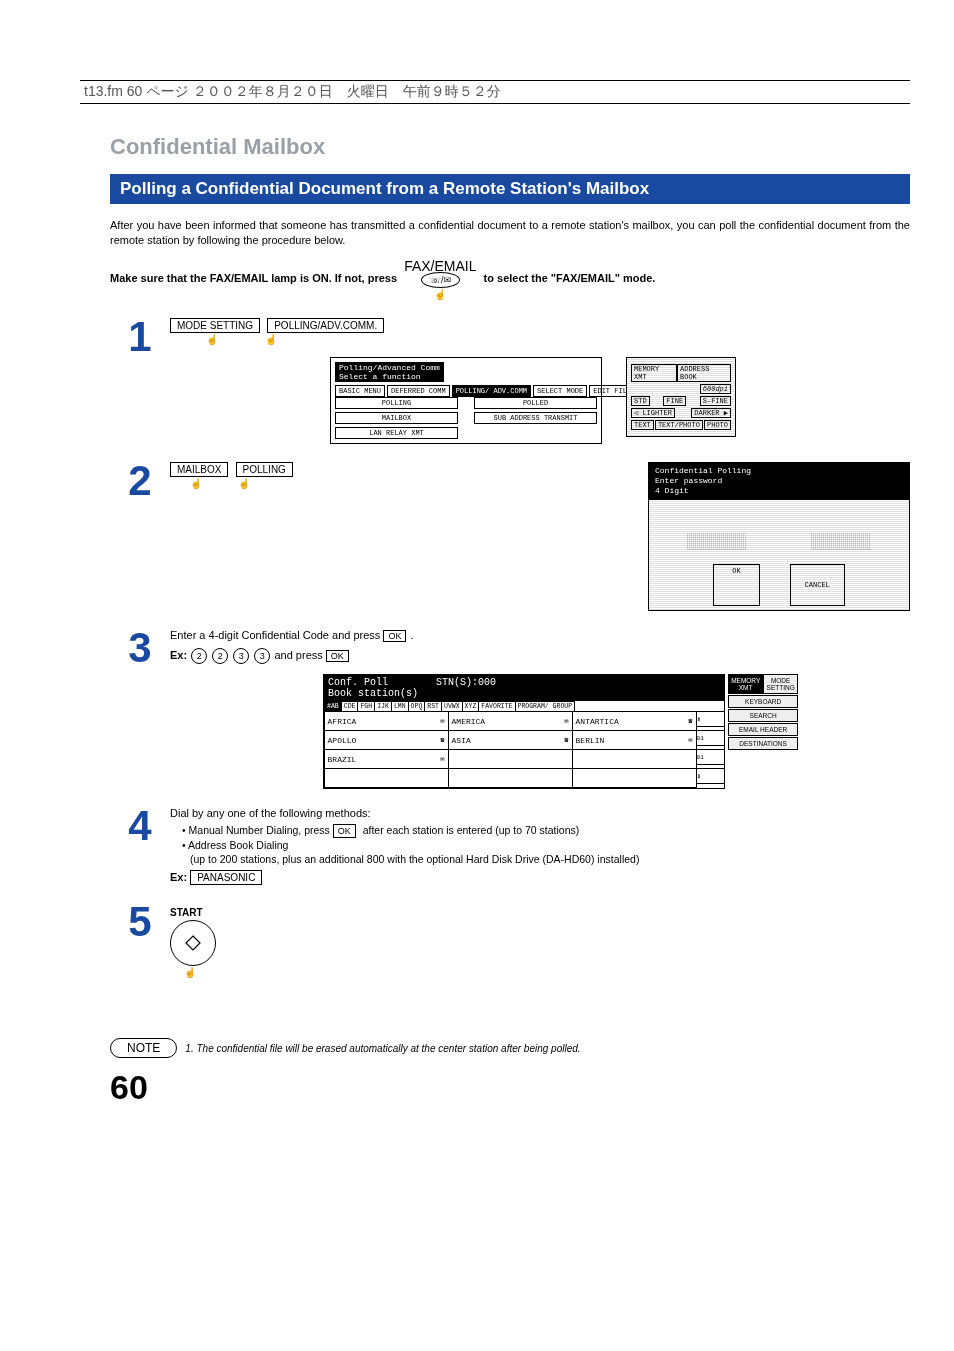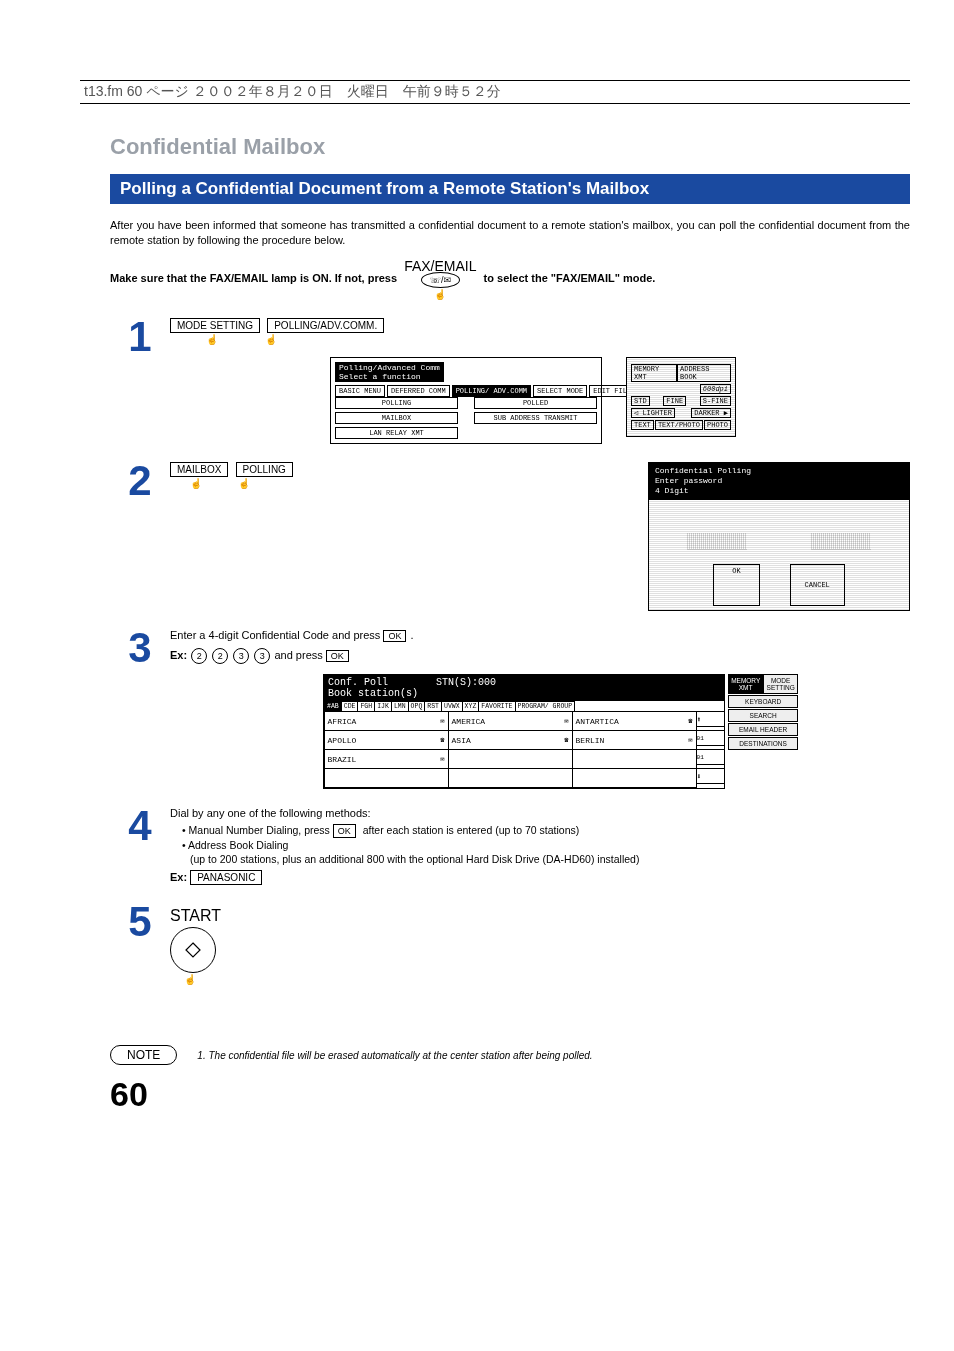--- a/index.html
+++ b/index.html
@@ -173,35 +173,35 @@
   .addr-tabs .t { border:1px solid #000; padding:1px 2px; font-size:6.5px; margin-right:-1px; }
   .addr-tabs .t.active { background:#000; color:#fff; }
   .addr-grid { display:grid; grid-template-columns: 1fr 1fr 1fr 28px; }
   .addr-cell { border:1px solid #000; padding:2px 3px; margin:-0.5px; height:14px; display:flex; justify-content:space-between; align-items:center; }
   .addr-side-outer {
      display:inline-block; vertical-align:top; width:70px; font-size:6.5px;
   }
   .addr-side-outer .ob { border:1px solid #000; padding:2px; margin-bottom:1px; text-align:center; background:#eee; }
   .note-box {
     margin-top: 60px;
-    display:flex; align-items:center; gap:20px;
+    display:flex; align-items:center; gap:8px;
   }
   .note-pill {
     border:1px solid #000; border-radius:12px; padding:2px 16px; font-size:12px;
   }
   .note-text { font-style:italic; font-size:10px; }
   .page-num {
     font-size: 34px; font-weight:bold; margin-top:10px;
   }
   .bullet-list { margin:4px 0 4px 12px; padding:0; }
   .bullet-list li { list-style:none; font-size:10.5px; line-height:1.35; }
   .start-btn {
     margin-top:4px;
   }
-  .start-label { font-size:16px; font-weight:normal; }
+  .start-label { font-size:10px; font-weight:bold; }
   .start-circle {
     width:44px; height:44px; border:1px solid #000; border-radius:50%;
     display:flex; align-items:center; justify-content:center; margin-top:2px;
   }
   .layout-flex { display:flex; gap:20px; align-items:flex-start; }
   .envelope { font-size:7px; }
 </style>
 </head>
 <body>
 

